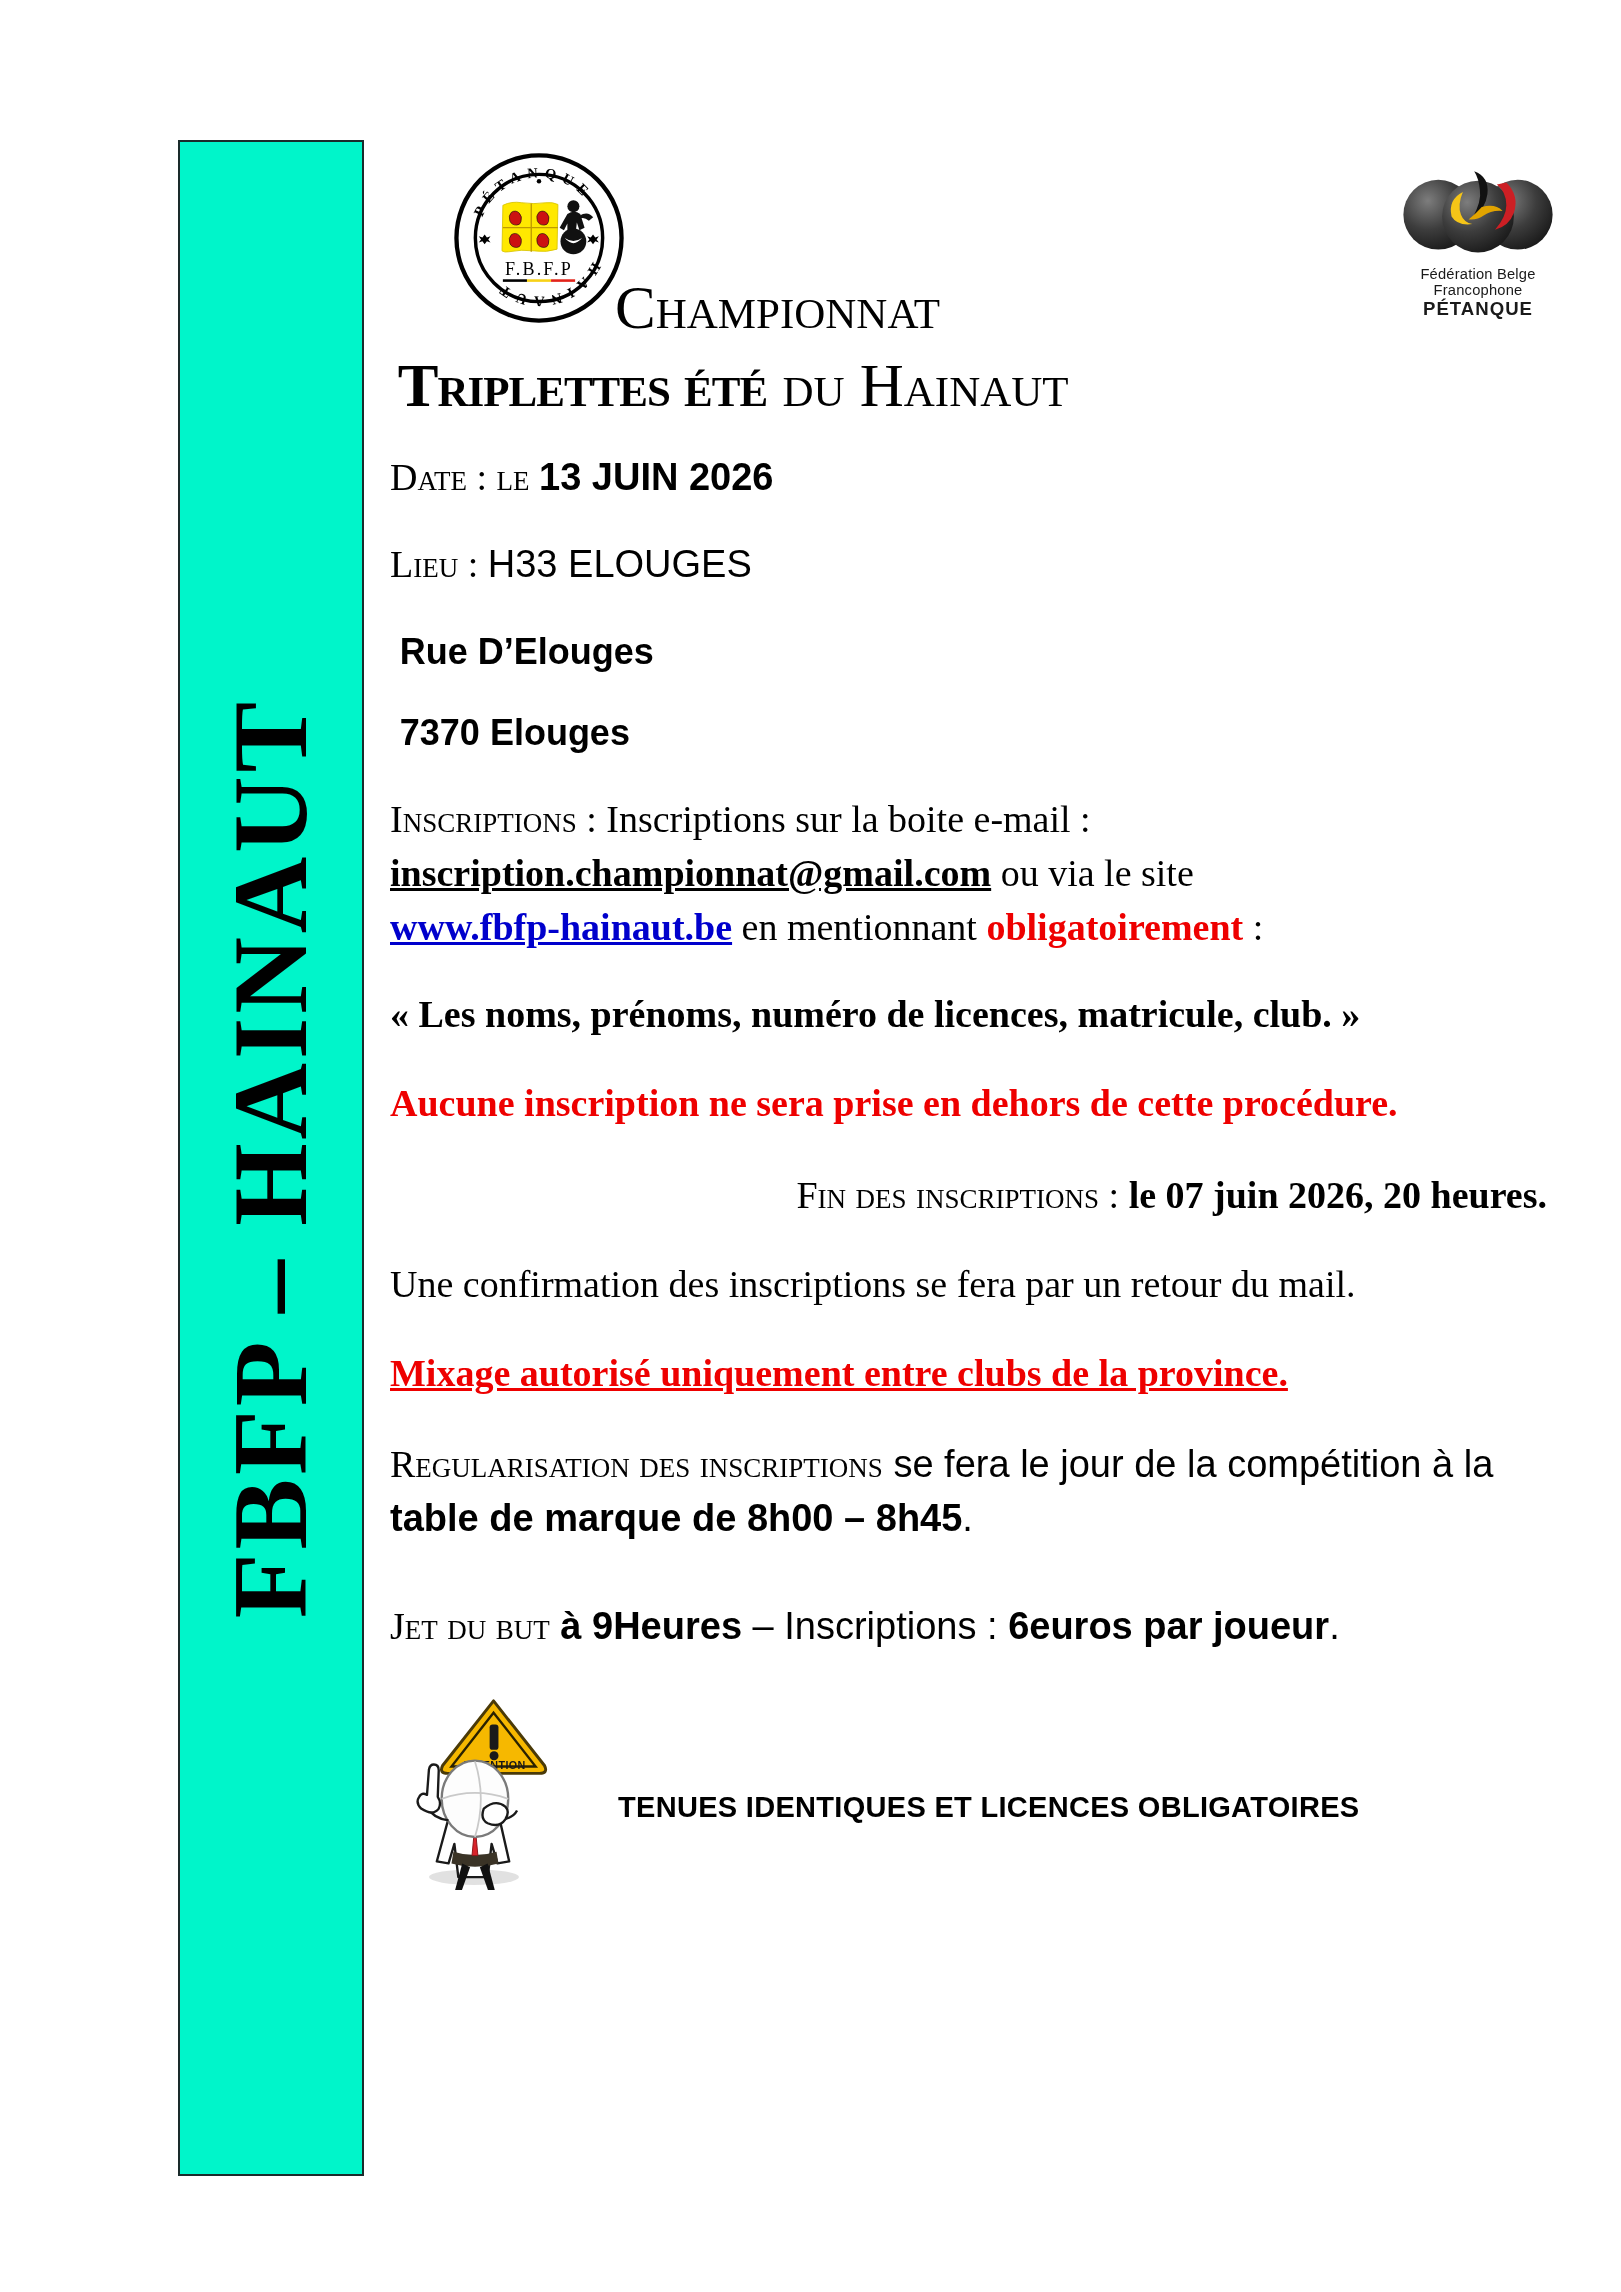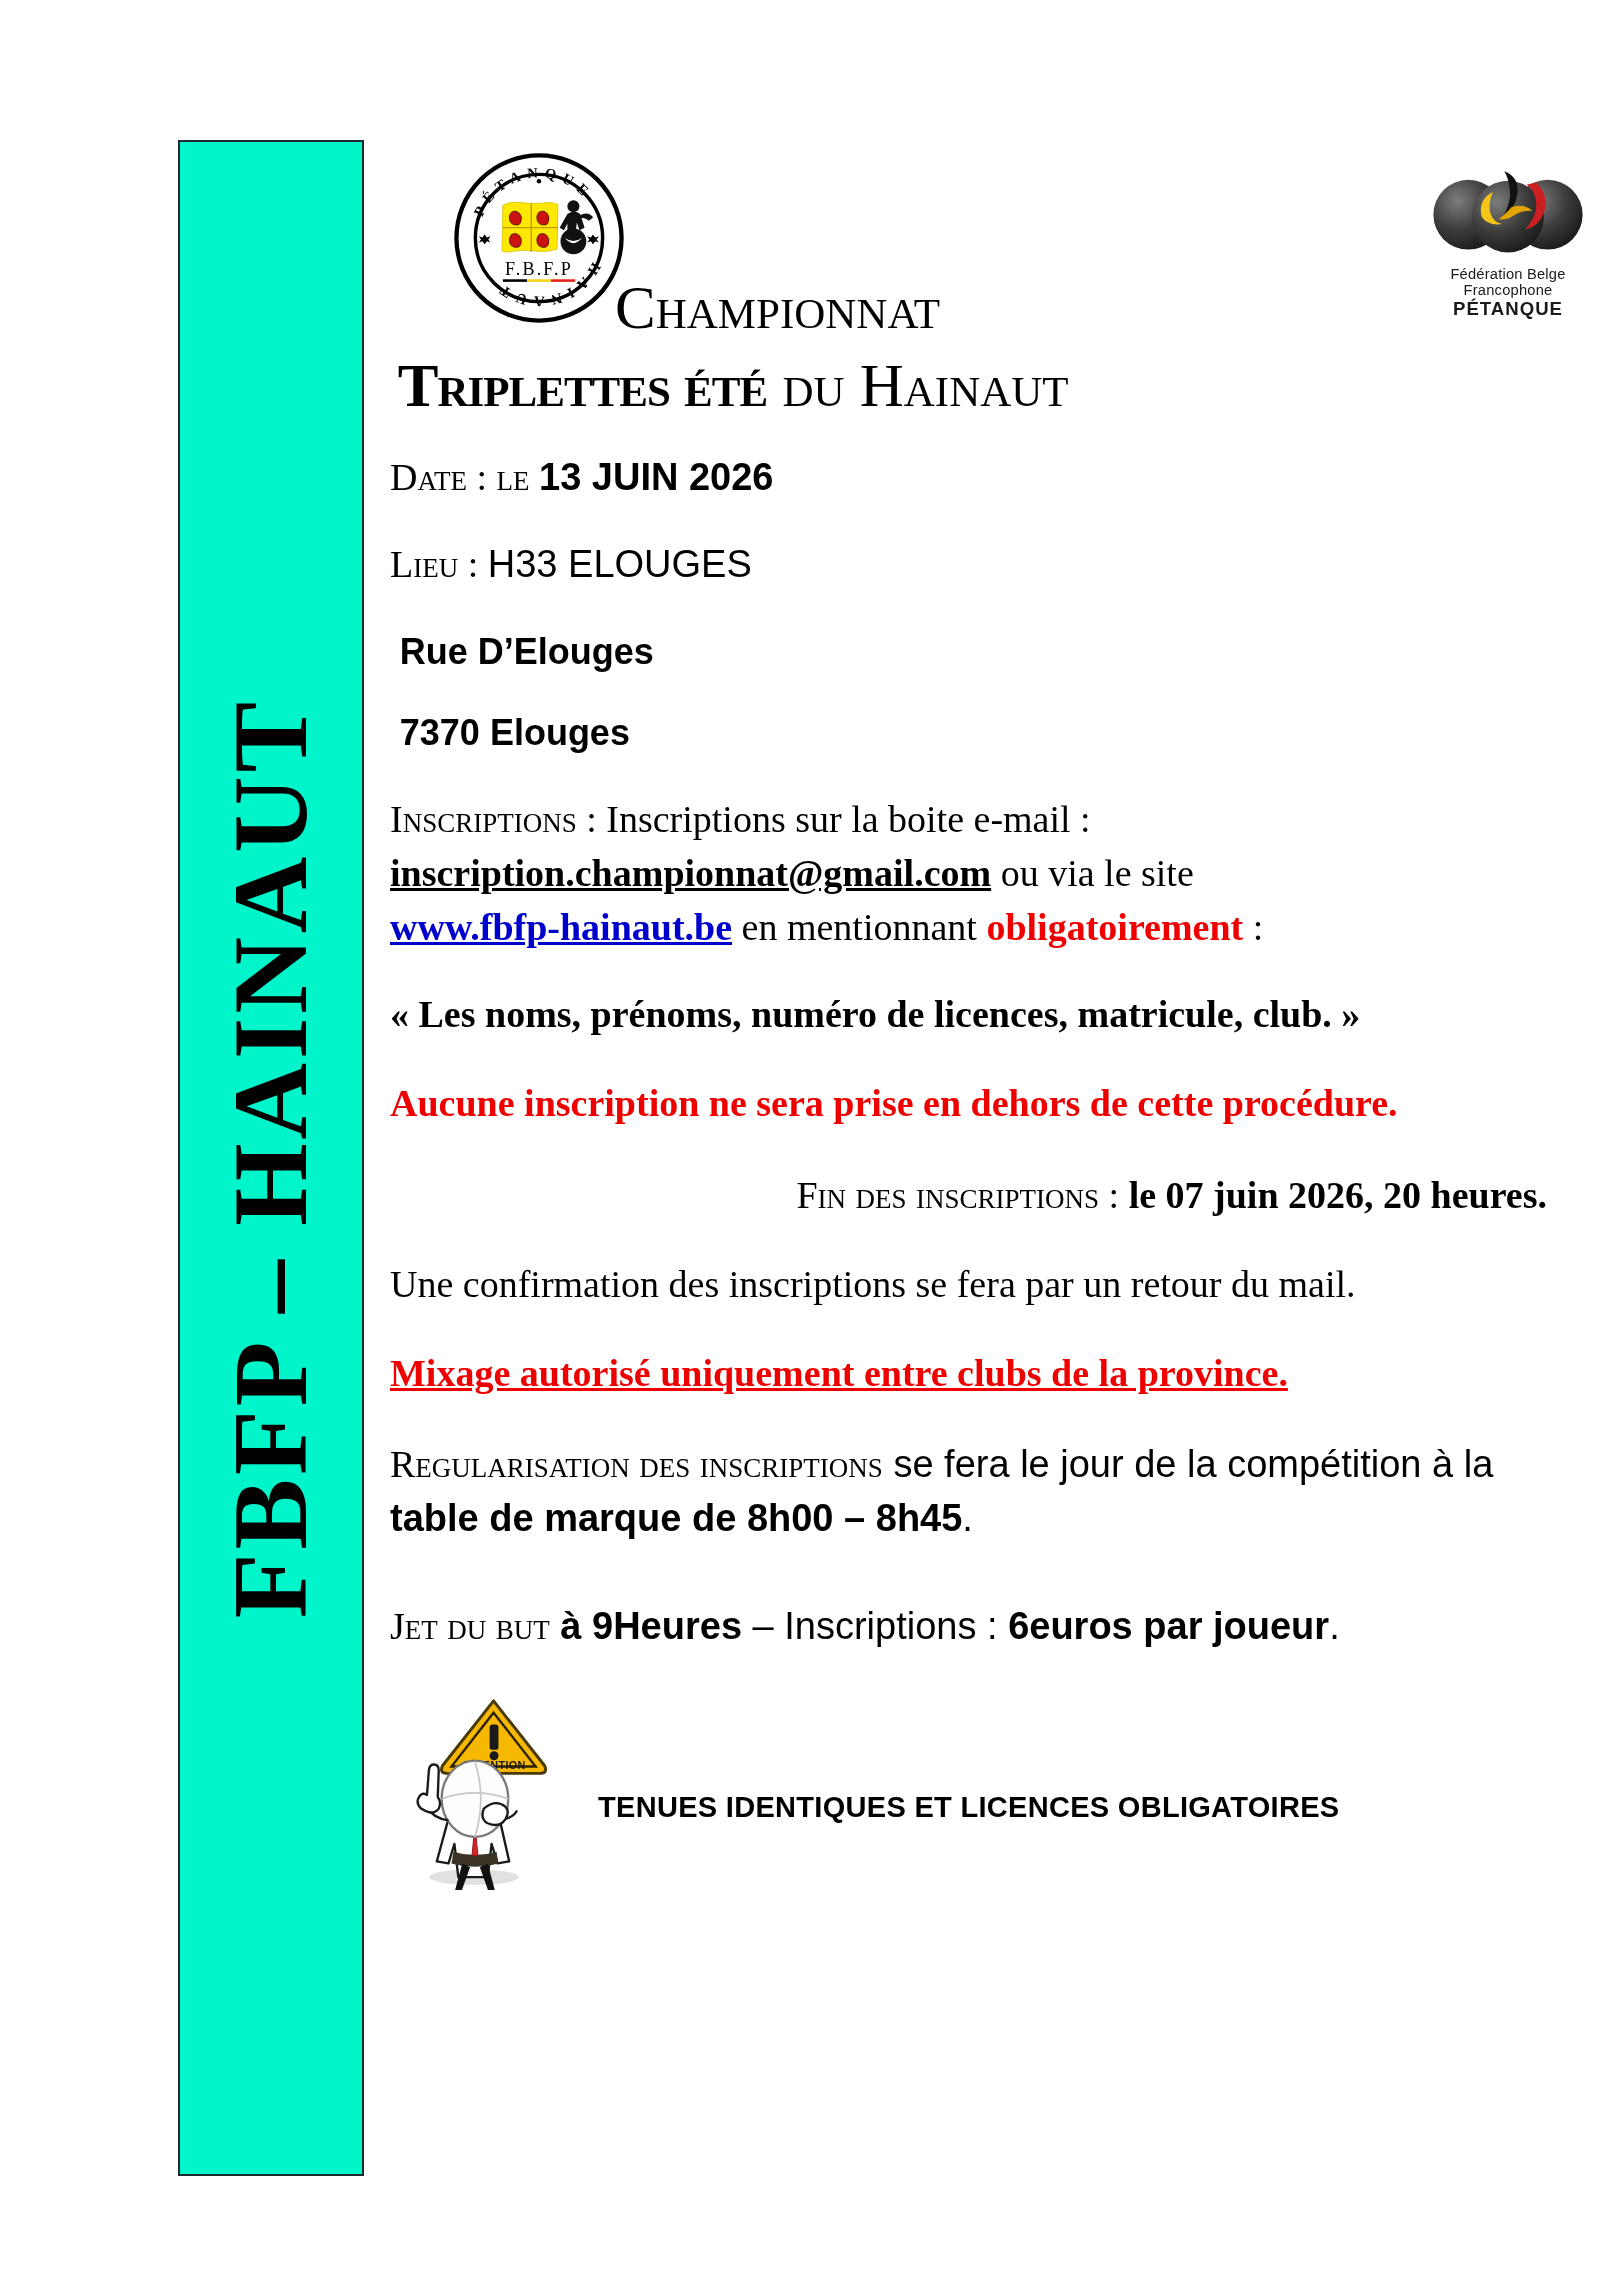--- a/index.html
+++ b/index.html
@@ -42,21 +42,21 @@
   }
 
   
   #logo-row{position:relative;height:169px;}
 
   #fbfp-hainaut-logo{
     position:absolute; left:63px; top:11.8px;
     width:172px;height:172px;
   }
   #fbfp-belgium-logo{
-    position:absolute; left:1020px; top:17.6px;
+    position:absolute; left:990px; top:17.6px;
     width:196px;height:137px;
     text-align:center;
   }
   #belgium-logo-caption1{
     font-family:"Liberation Sans", sans-serif;
     font-size:14.7px;color:#1a1a1a;letter-spacing:0.2px;
     margin-top:2px;
   }
   #belgium-logo-caption2{
     font-family:"Liberation Sans", sans-serif;
@@ -121,21 +121,21 @@
 
   
   #footer-block{
     position:relative;
     margin-top:35px;
     height:206px;
   }
   #mascot{position:absolute;left:-9.8px;top:0;width:186px;height:201px;}
   #footer-note{
     position:absolute;
-    left:208px; top:102px;
+    left:228px; top:102px;
     font-family:"Liberation Sans", sans-serif;
     font-weight:bold;
     font-size:29px;
     letter-spacing:0.3px;
     color:#000;
     white-space:nowrap;
   }
 </style>
 </head>
 <body>

